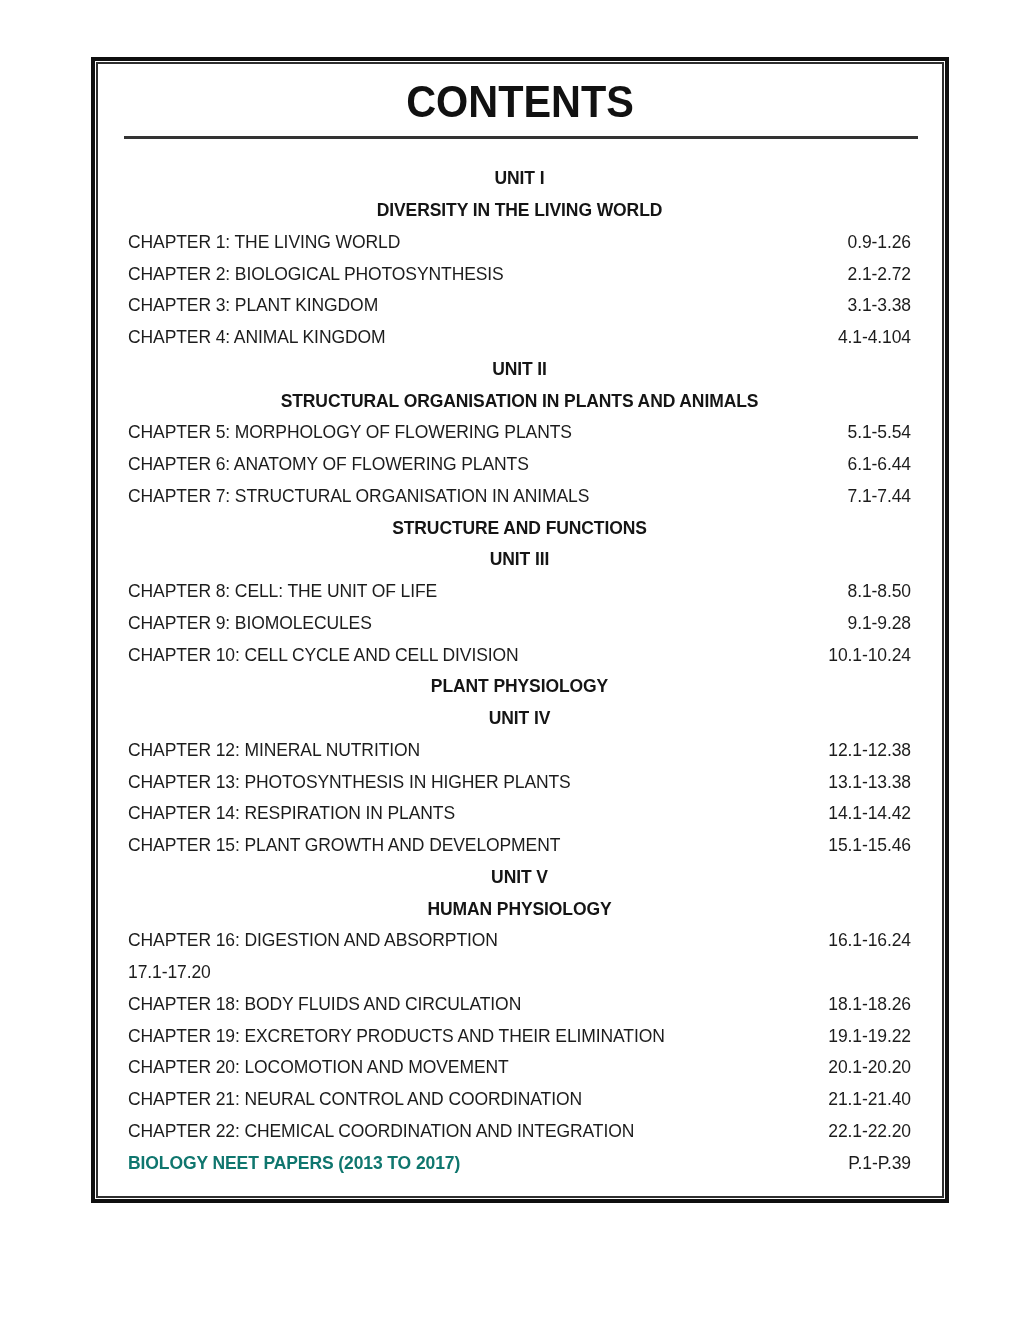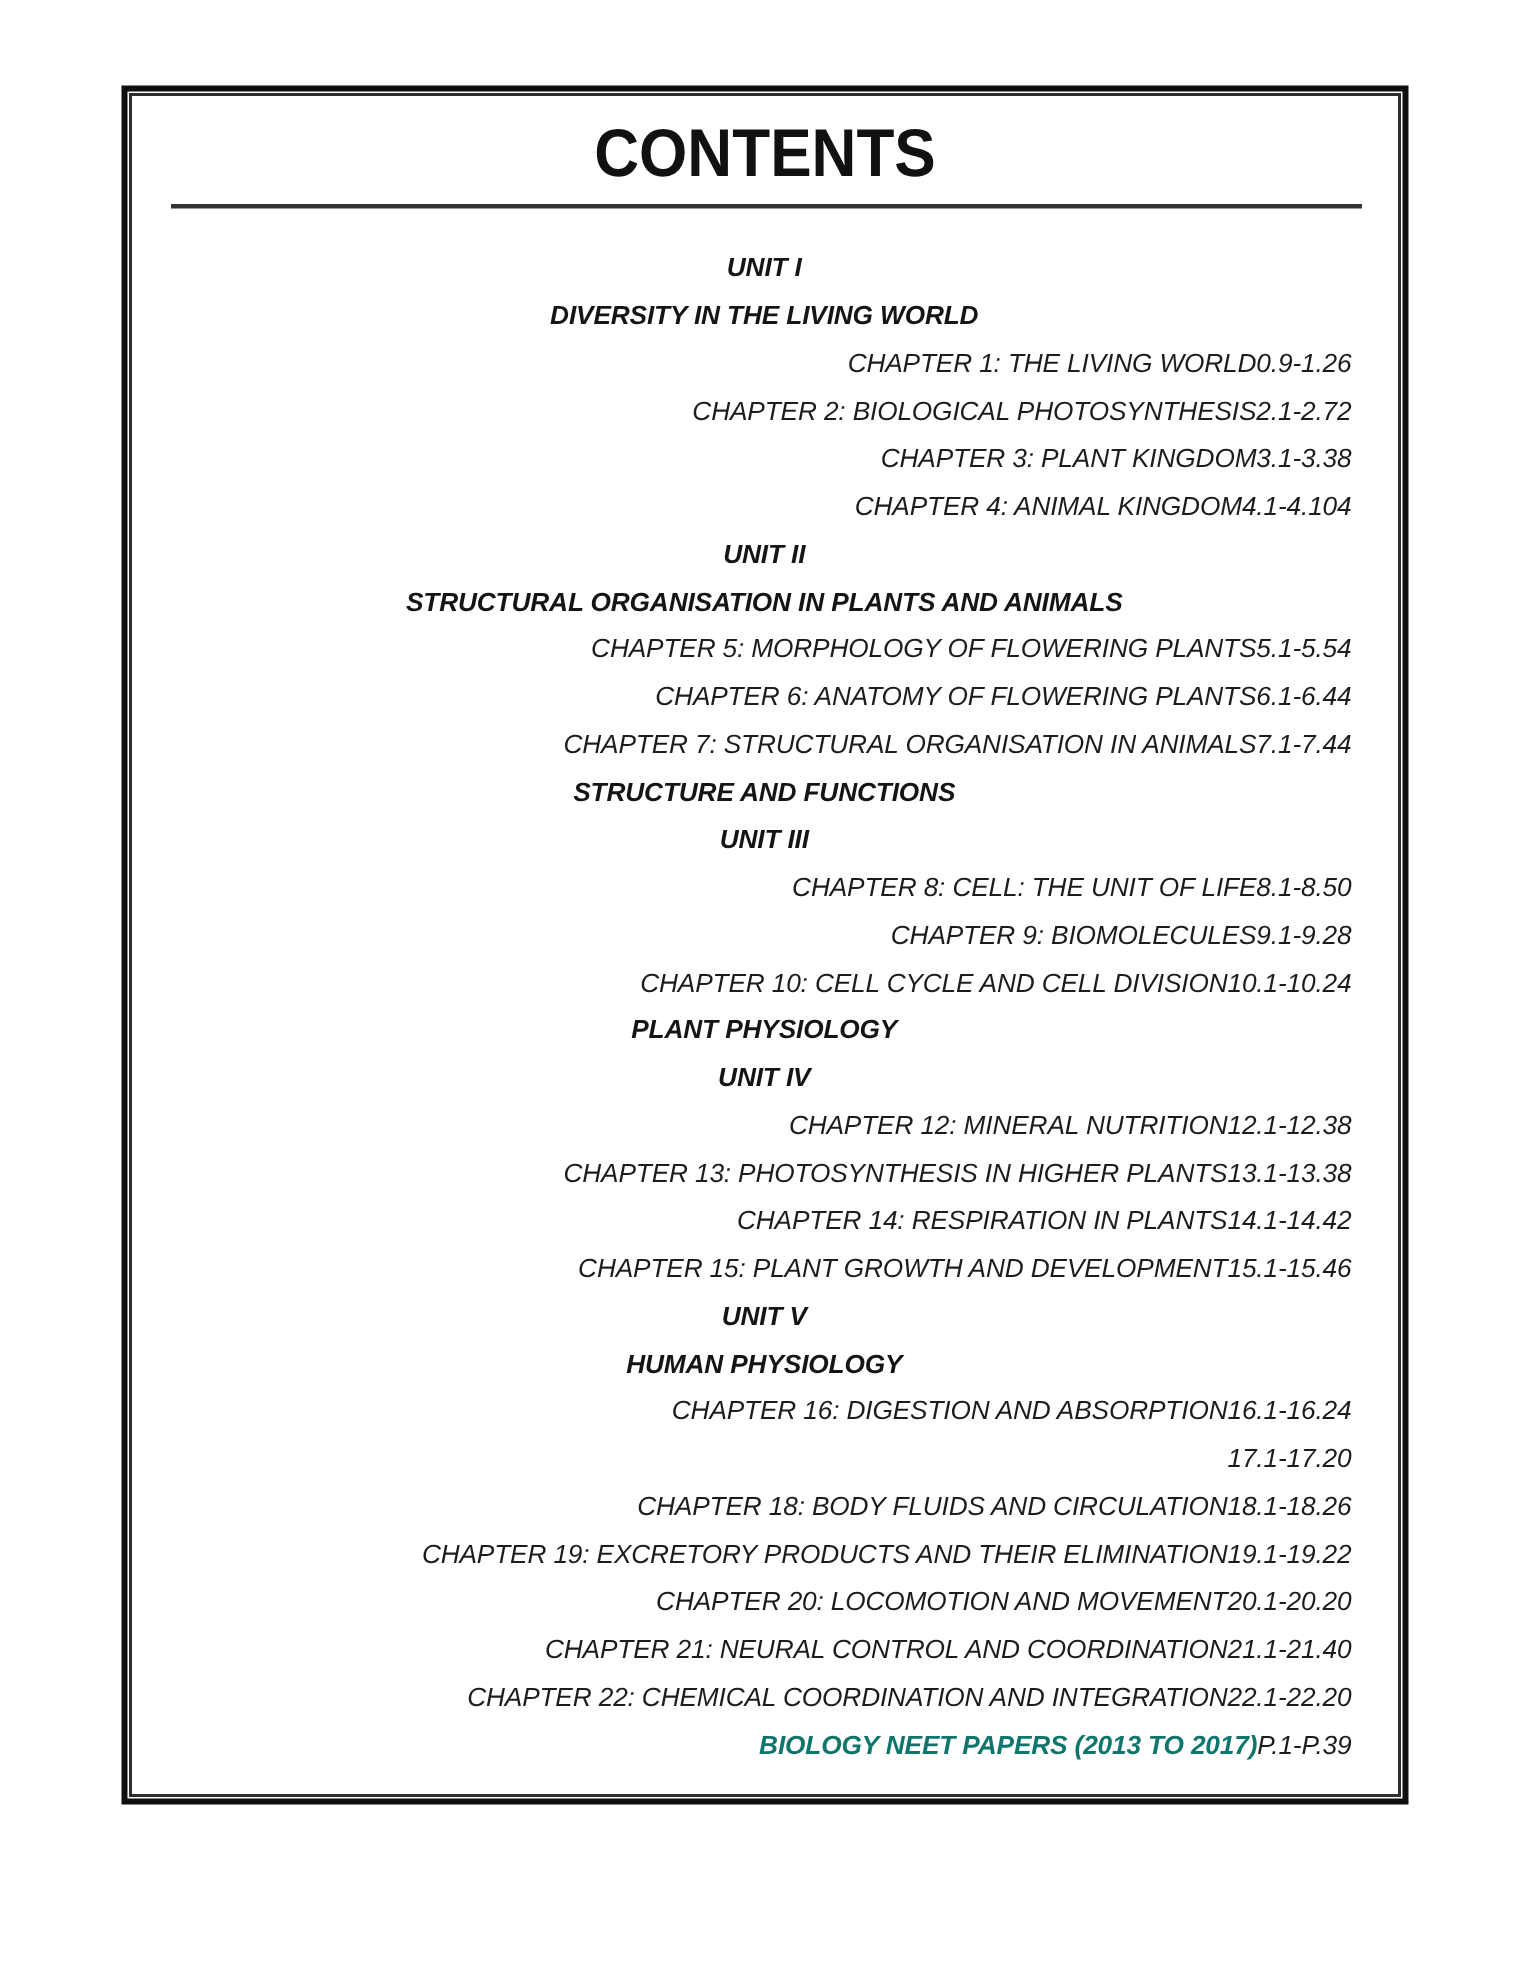--- a/index.html
+++ b/index.html
@@ -7,21 +7,21 @@
     width: 1020px; height: 1320px;
     background: #ffffff;
     font-family: "Liberation Sans", "DejaVu Sans", sans-serif;
     color: #1c1c1c;
     overflow: hidden;
   }
   .page { position: relative; width: 1020px; height: 1320px; background: #fff; }
 
   .frame-outer {
     position: absolute;
-    left: 81px; top: 57px;
+    left: 91px; top: 57px;
     width: 858px; height: 1146px;
     border: 4px solid #0f0f0f;
     background: #fff;
   }
   .frame-inner {
     position: absolute;
     inset: 1px;
     border: 2px solid #2e2e2e;
     padding: 0;
   }
@@ -49,30 +49,29 @@
     padding: 0 31px 0 30px;
   }
 
   .row {
     height: 31.75px;
     display: flex;
     align-items: center;
     font-size: 17.5px;
     letter-spacing: -0.1px;
     white-space: nowrap;
-    font-style: italic;
   }
   .row.center {
     justify-content: center;
     font-weight: 700;
     font-size: 17.5px;
     color: #151515;
   }
   .row.chapter {
-    justify-content: flex-end;
+    justify-content: space-between;
   }
   .chapter-label { font-weight: 400; color: #1c1c1c; }
   .chapter-pages { font-weight: 400; color: #1c1c1c; }
   .row.bold-row .chapter-label { font-weight: 700; color: #0f766e; }
 </style>
 </head>
 <body>
 
 <div class="page">
   <div class="frame-outer">

